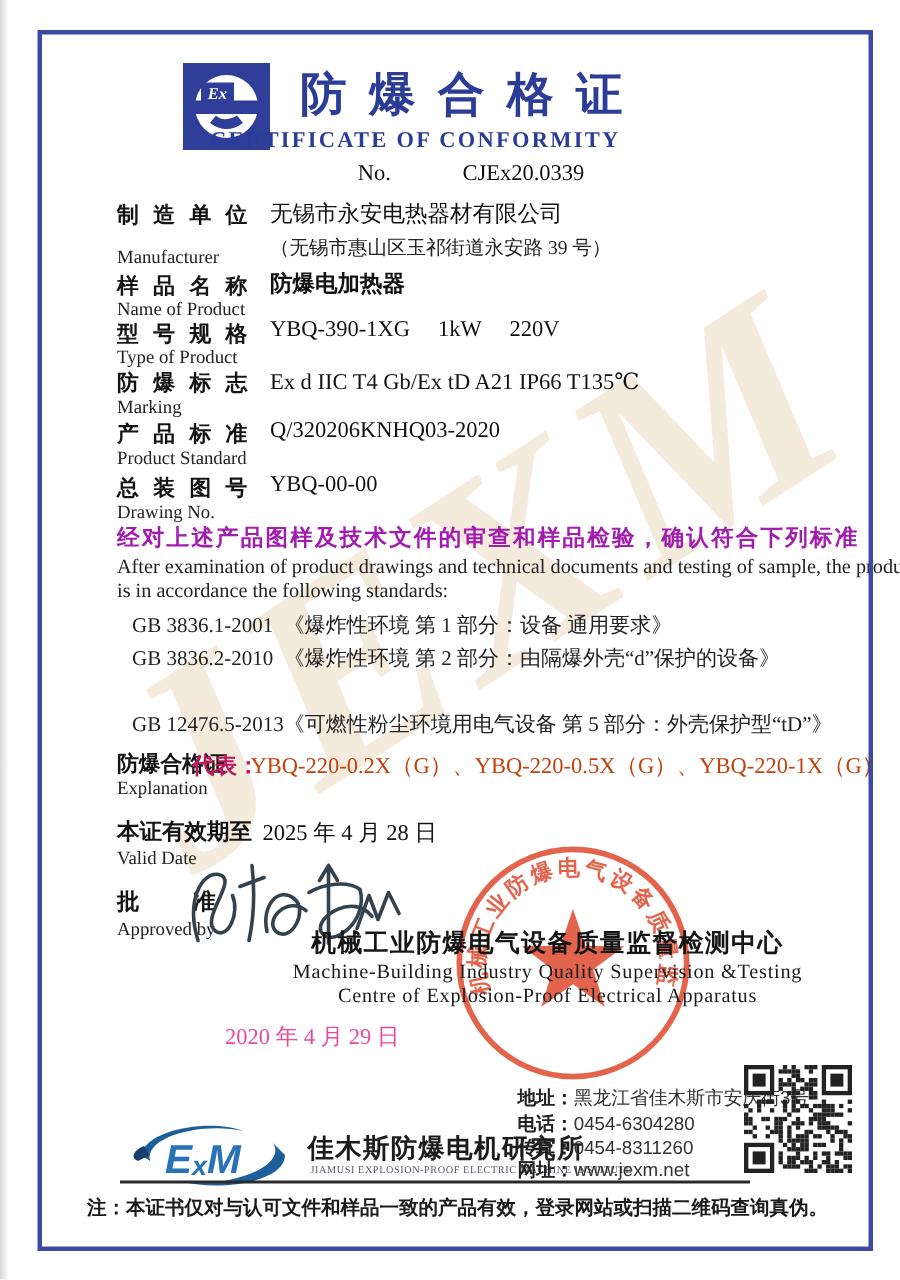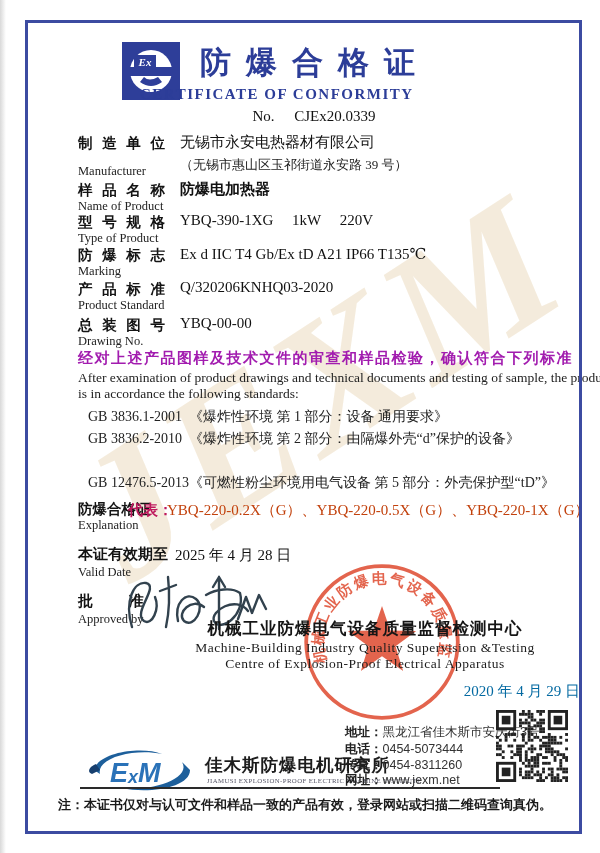--- a/index.html
+++ b/index.html
@@ -13,21 +13,21 @@
   
   .watermark{position:absolute;left:10px;top:280px;width:620px;text-align:center;
         font-size:185px;font-weight:bold;font-style:italic;color:#ecdcc0;opacity:.55;
         letter-spacing:8px;transform:rotate(-33deg);z-index:0;user-select:none;}
   
   .hdr-title{left:150px;top:42px;width:330px;text-align:center;font-size:31px;font-weight:bold;
         letter-spacing:15px;color:#2c3d98;z-index:2;}
   .hdr-sub{left:140px;top:86px;width:348px;font-size:15px;font-weight:bold;
         letter-spacing:1.5px;color:#2c3d98;z-index:2;}
   .hdr-no{left:140px;top:108px;width:348px;text-align:center;font-size:15px;color:#111;z-index:2;}
-  .hdr-no span{margin:0 8px;}
+  .hdr-no span{margin:0 22px;}
   
   .cjex{left:122px;top:42px;width:58px;height:58px;z-index:2;}
   
   .lab-zh{position:absolute;left:78px;font-size:14.5px;font-weight:bold;letter-spacing:3px;
         color:#141414;z-index:2;white-space:nowrap;}
   .lab-en{position:absolute;left:78px;font-size:12.5px;color:#222;z-index:2;white-space:nowrap;}
   .val{position:absolute;left:180px;font-size:15px;color:#111;z-index:2;white-space:pre;}
   .val2{position:absolute;left:180px;font-size:13px;color:#222;z-index:2;white-space:pre;}
   .stmt-zh{left:78px;top:349px;font-size:15px;font-weight:bold;letter-spacing:1.5px;color:#a21caf;z-index:2;white-space:nowrap;}
   .stmt-en{position:absolute;left:78px;font-size:13.5px;color:#222;z-index:2;white-space:nowrap;}
@@ -35,21 +35,21 @@
   .expl-prefix{left:128px;top:501px;font-size:15px;font-weight:bold;color:#be185d;z-index:2;}
   .expl-1{left:167px;top:501px;font-size:15px;color:#c2410c;z-index:2;white-space:pre;}
   .expl-2{left:186px;top:524px;font-size:15px;color:#111;z-index:2;white-space:pre;}
   .nosp{letter-spacing:0px;}
   .approve-zh{word-spacing:26px;}
   
   .issuer-zh{left:150px;top:618px;width:430px;text-align:center;font-size:16.5px;font-weight:bold;
         color:#151515;letter-spacing:1px;z-index:3;}
   .issuer-en{position:absolute;left:150px;width:430px;text-align:center;font-size:13.5px;
         color:#1b1b1b;letter-spacing:.5px;z-index:3;}
-  .issue-date{left:150px;top:682px;width:430px;text-align:right;font-size:15px;color:#0369a1;z-index:3;}
+  .issue-date{left:150px;top:682px;width:430px;text-align:left;font-size:15px;color:#ec4899;z-index:3;}
   
   .stamp{left:292px;top:552px;z-index:2;opacity:.85;}
   .sig{left:122px;top:565px;z-index:3;}
   
   .exm-logo{left:82px;top:744px;z-index:2;}
   .inst-zh{left:205px;top:753px;font-size:17.5px;font-weight:bold;letter-spacing:1px;color:#1c1c1c;z-index:2;white-space:nowrap;}
   .inst-en{left:207px;top:777px;font-size:6.8px;color:#556;letter-spacing:.4px;z-index:2;white-space:nowrap;}
   .contact-row{position:absolute;left:345px;font-size:12.5px;z-index:2;white-space:nowrap;
         font-family:"Liberation Sans","DejaVu Sans",sans-serif;color:#333;}
   .contact-row b{color:#222;}
@@ -161,21 +161,21 @@
       <tspan>E</tspan><tspan font-size="18" dy="1">x</tspan><tspan font-size="27" dy="-1">M</tspan>
     </text>
   </svg>
   <div class="abs inst-zh">佳木斯防爆电机研究所</div>
   <div class="abs inst-en">JIAMUSI EXPLOSION-PROOF ELECTRIC MACHINE INSTITUTE</div>
 
   <div class="contact-row" style="top:724px">
     <b>地址：</b><span>黑龙江省佳木斯市安庆街3号</span>
   </div>
   <div class="contact-row" style="top:741px">
-    <b>电话：</b><span>0454-5073444</span>
+    <b>电话：</b><span>0454-6304280</span>
   </div>
   <div class="contact-row" style="top:757px">
     <b>传真：</b><span>0454-8311260</span>
   </div>
   <div class="contact-row" style="top:772px">
     <b>网址：</b><span>www.jexm.net</span>
   </div>
 
   <svg class="abs qr" width="72" height="72" viewBox="0 0 72 72">
       <g fill="#222">

